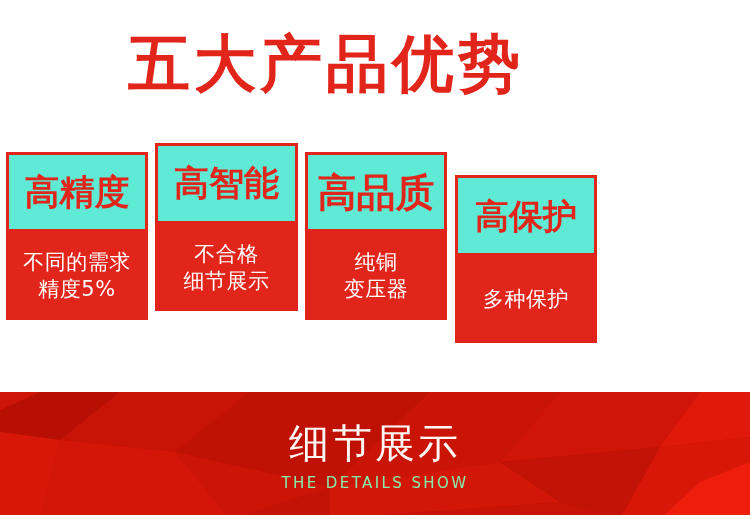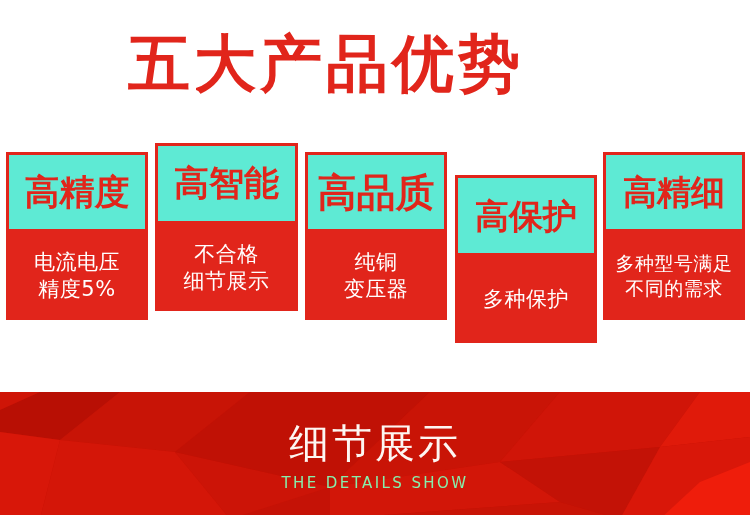--- a/index.html
+++ b/index.html
@@ -154,21 +154,21 @@
 
 <div class="page-title">五大产品优势</div>
 
 <div class="cards-row">
 
   <div class="adv-card" id="card-1">
     <div class="card-head">
       <span class="card-head-text">高精度</span>
     </div>
     <div class="card-body">
-      <span class="card-body-text">电流电压
+      <span class="card-body-text">不同的需求
 精度5%</span>
     </div>
   </div>
 
   <div class="adv-card" id="card-2">
     <div class="card-head">
       <span class="card-head-text">高智能</span>
     </div>
     <div class="card-body">
       <span class="card-body-text">不合格
@@ -188,29 +188,20 @@
 
   <div class="adv-card" id="card-4">
     <div class="card-head">
       <span class="card-head-text">高保护</span>
     </div>
     <div class="card-body">
       <span class="card-body-text">多种保护</span>
     </div>
   </div>
 
-  <div class="adv-card" id="card-5">
-    <div class="card-head">
-      <span class="card-head-text">高精细</span>
-    </div>
-    <div class="card-body">
-      <span class="card-body-text">多种型号满足
-不同的需求</span>
-    </div>
-  </div>
 
 </div>
 
 <div class="details-banner">
   <svg class="facets" viewBox="0 0 750 127" preserveAspectRatio="none">
     <rect x="0" y="0" width="750" height="127" fill="#c51206"></rect>
     <polygon points="0,0 120,0 60,48 0,40" fill="#b80f04"></polygon>
     <polygon points="120,0 250,0 175,60 60,48" fill="#c81406"></polygon>
     <polygon points="0,40 60,48 40,127 0,127" fill="#d81709"></polygon>
     <polygon points="60,48 175,60 230,127 40,127" fill="#d41608"></polygon>

